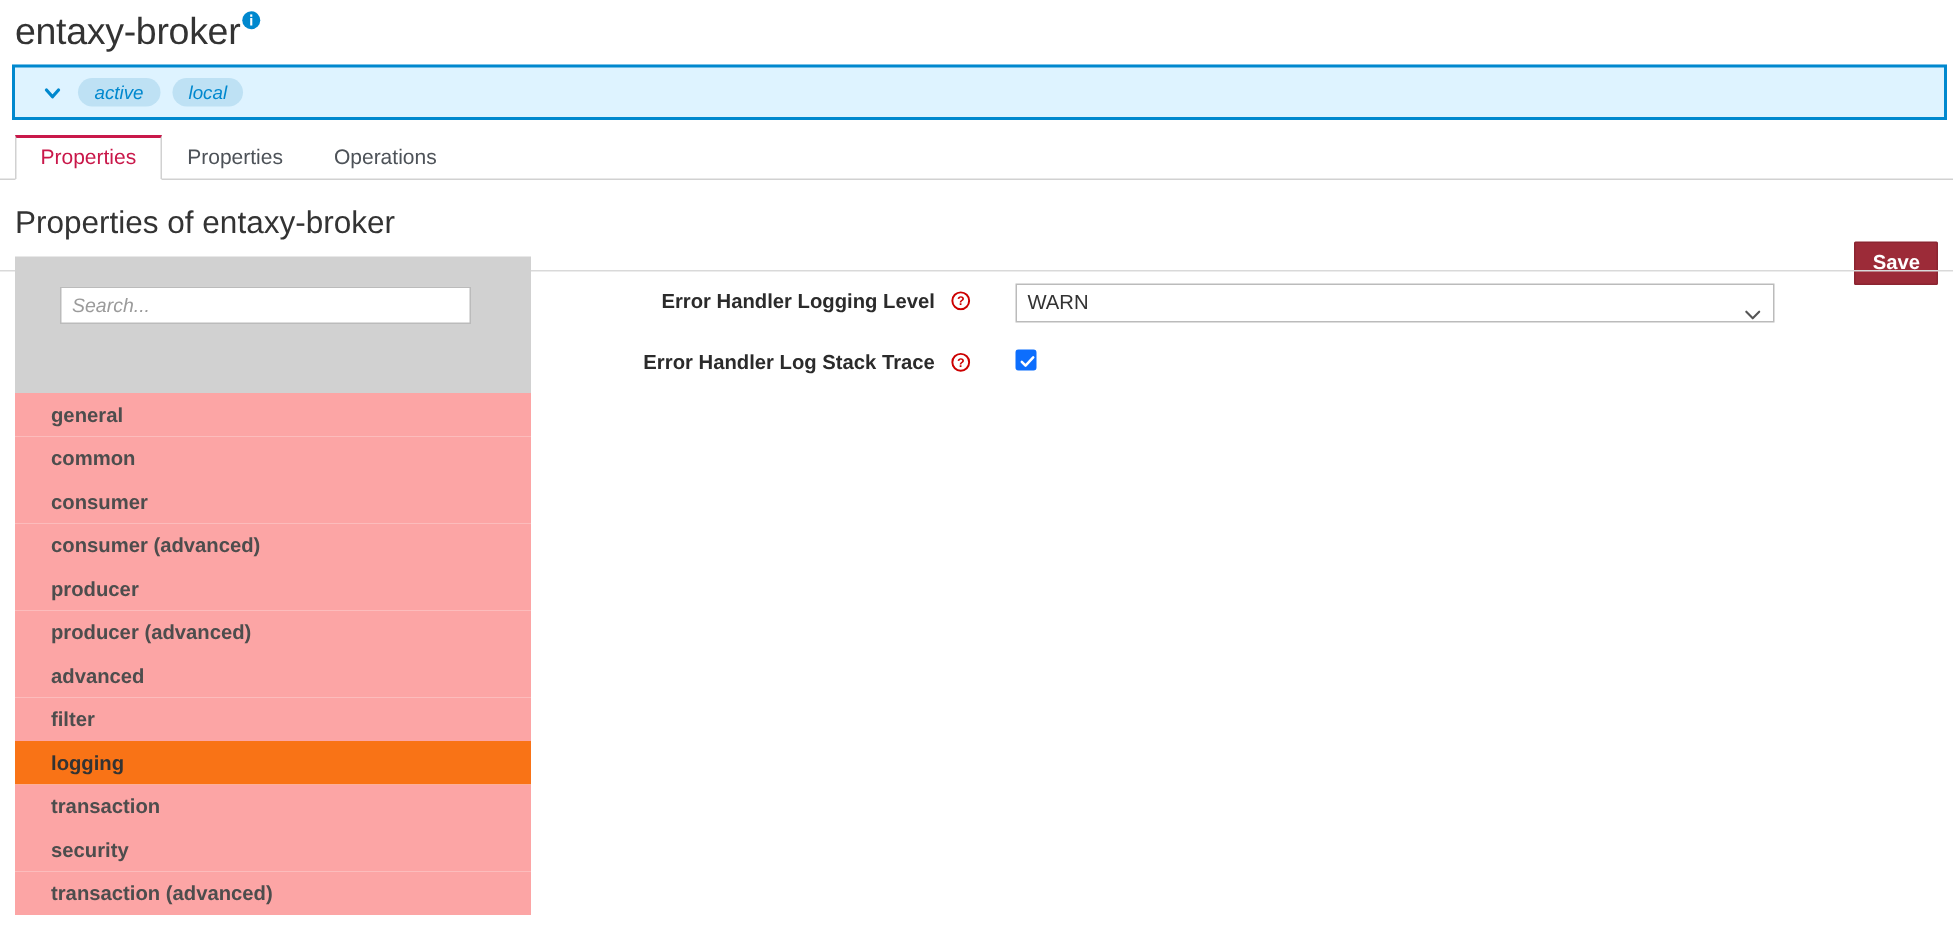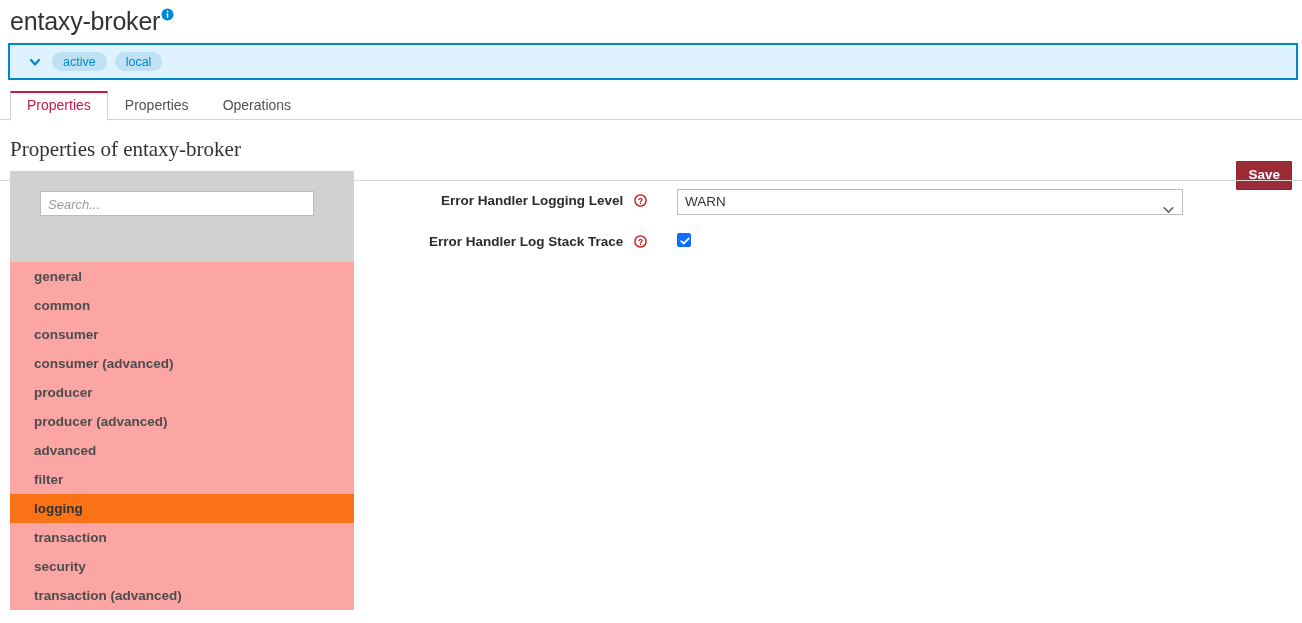--- a/index.html
+++ b/index.html
@@ -61,29 +61,30 @@
     justify-content: center;
     height: 19px;
     padding: 0 11px;
     border-radius: 10px;
     background: #bee1f4;
     color: #0088ce;
     font-size: 12.5px;
     font-weight: 400;
     margin-right: 8px;
     white-space: nowrap;
+    font-style: italic;
   }
 
   
   .tabs {
     margin: 11px 0 0 0;
     padding-left: 10px;
     height: 29px;
     display: flex;
-    align-items: center;
+    align-items: flex-end;
     border-bottom: 1px solid #d1d1d1;
     position: relative;
   }
   .tab {
     padding: 4px 16px 5px 16px;
     font-size: 14px;
     color: #4d5258;
     line-height: 19px;
     cursor: pointer;
     background: transparent;
@@ -107,21 +108,20 @@
   .section-head {
     position: relative;
     padding: 16px 0 0 10px;
     height: 50px;
   }
   .section-title {
     font-size: 21px;
     font-weight: 400;
     color: #333333;
     line-height: 26px;
-    font-family: Liberation Serif, serif;
   }
   .save-button {
     position: absolute;
     right: 10px;
     top: 161px;
     background: #9c2b38;
     color: #ffffff;
     border: 1px solid #8b2531;
     font-size: 13.5px;
     font-weight: bold;

